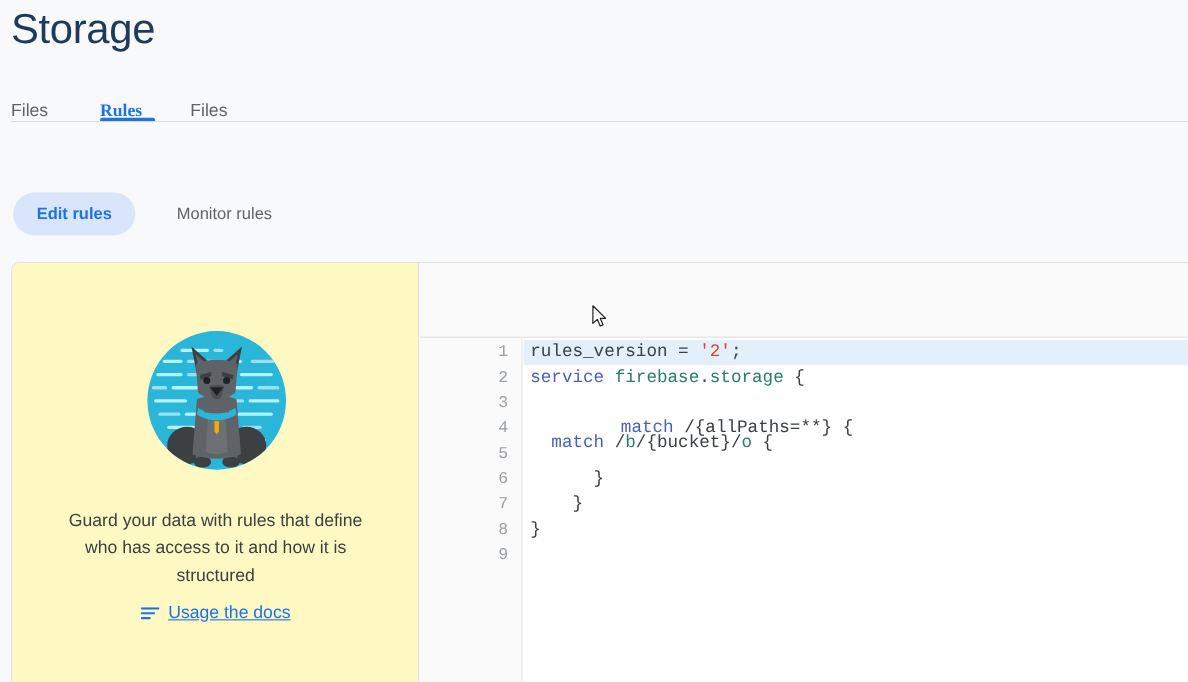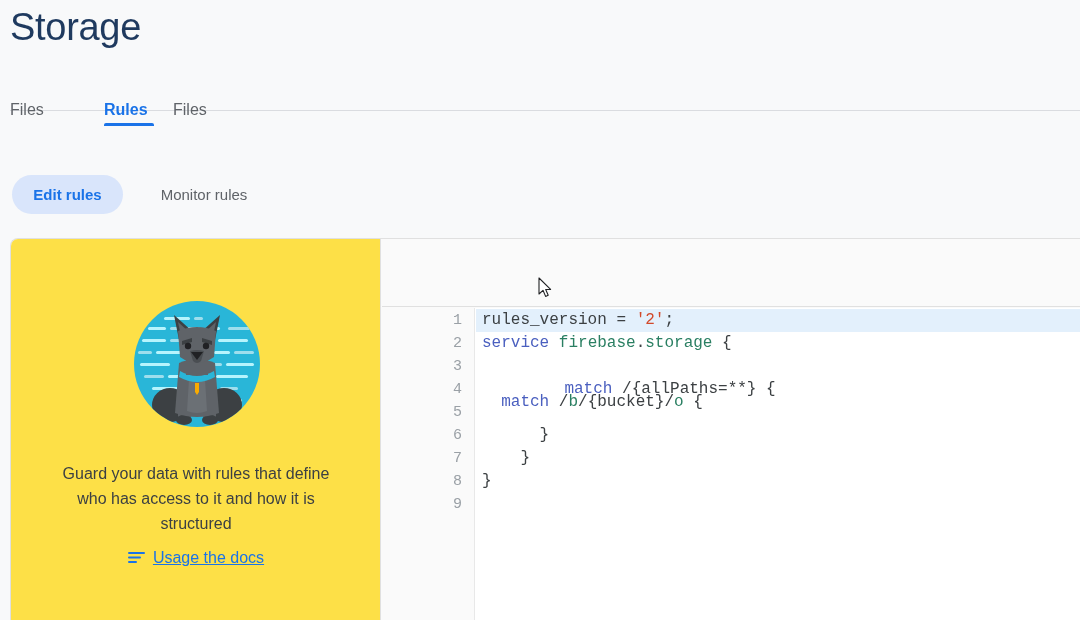--- a/index.html
+++ b/index.html
@@ -20,36 +20,35 @@
   
   #primary-tabs {
     position:absolute; left:0; top:70px; width:1080px; height:41px;
   }
   #primary-tabs .tabs-rule {
     position:absolute; left:10px; right:0; bottom:0;
     height:1px; background:#dadce0;
   }
   .ptab {
     position:absolute; top:0; height:40px;
-    display:flex; align-items:center;
+    display:flex; align-items:flex-end;
     font-size:16px; color:#5f6368;
     cursor:pointer; background:none; border:none;
     font-family:"Liberation Sans", sans-serif;
     padding-top:8px;
-    margin-top:16px;
   }
   .ptab.active { color:#1a73e8; font-weight:700; }
   .ptab .underline {
     position:absolute; left:0; right:0; bottom:0;
     height:3px; background:#1a73e8; border-radius:2px 2px 0 0;
     display:none;
   }
   .ptab.active .underline { display:block; }
   #tab-files  { left:10px;  width:43px; }
-  #tab-rules  { left:104px;  width:50px; }
+  #tab-rules  { left:91px;  width:50px;font-family:Liberation Serif, serif; }
   #tab-usage  { left:173px; width:56px; }
 
   
   #secondary-tabs {
     position:absolute; left:0; top:175px; width:1080px; height:40px;
   }
   .stab {
     position:absolute; top:0; height:39px;
     display:flex; align-items:center; justify-content:center;
     font-size:15px; color:#5f6368;
@@ -69,21 +68,21 @@
     background:#fafafa;
     border:1px solid #e0e0e0; border-bottom:none; border-right:none;
     border-radius:8px 0 0 0;
     overflow:hidden;
   }
 
   
   #info-panel {
     position:absolute; left:0; top:0; width:370px; height:382px;
     border-right:1px solid #e0e0e0;
-    background:#fde047;
+    background:#fef9c3;
   }
 
   
   #dog-illustration {
     position:absolute; left:123px; top:62px; width:126px; height:126px;
   }
   #illustration-circle {
     position:absolute; left:0; top:0; width:126px; height:126px;
     border-radius:50%;
     background:#29b6d8;

